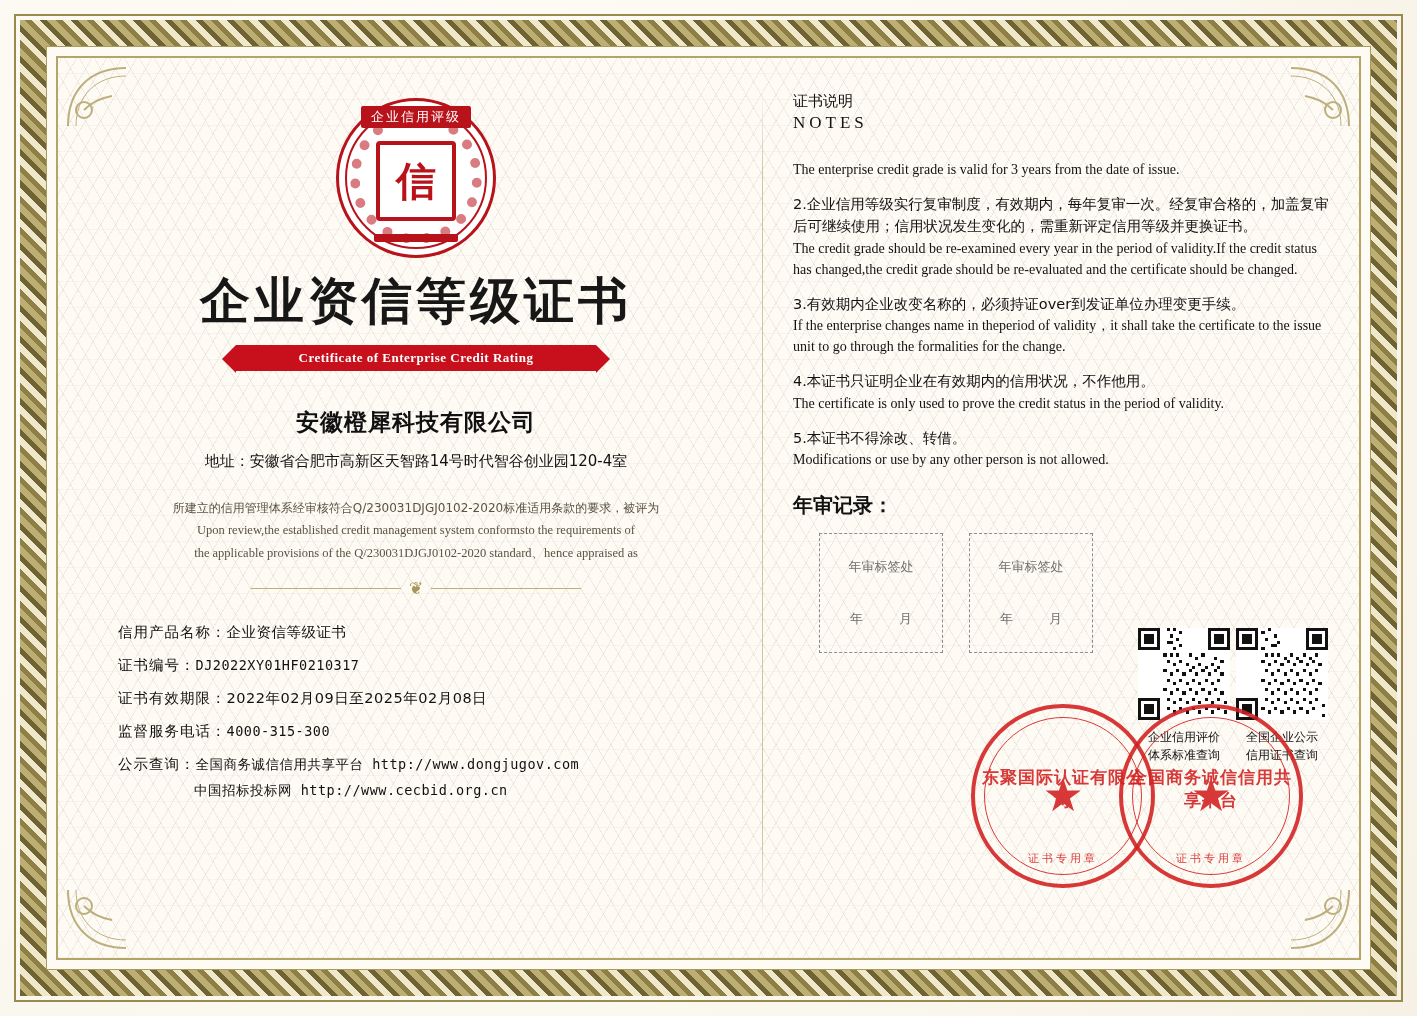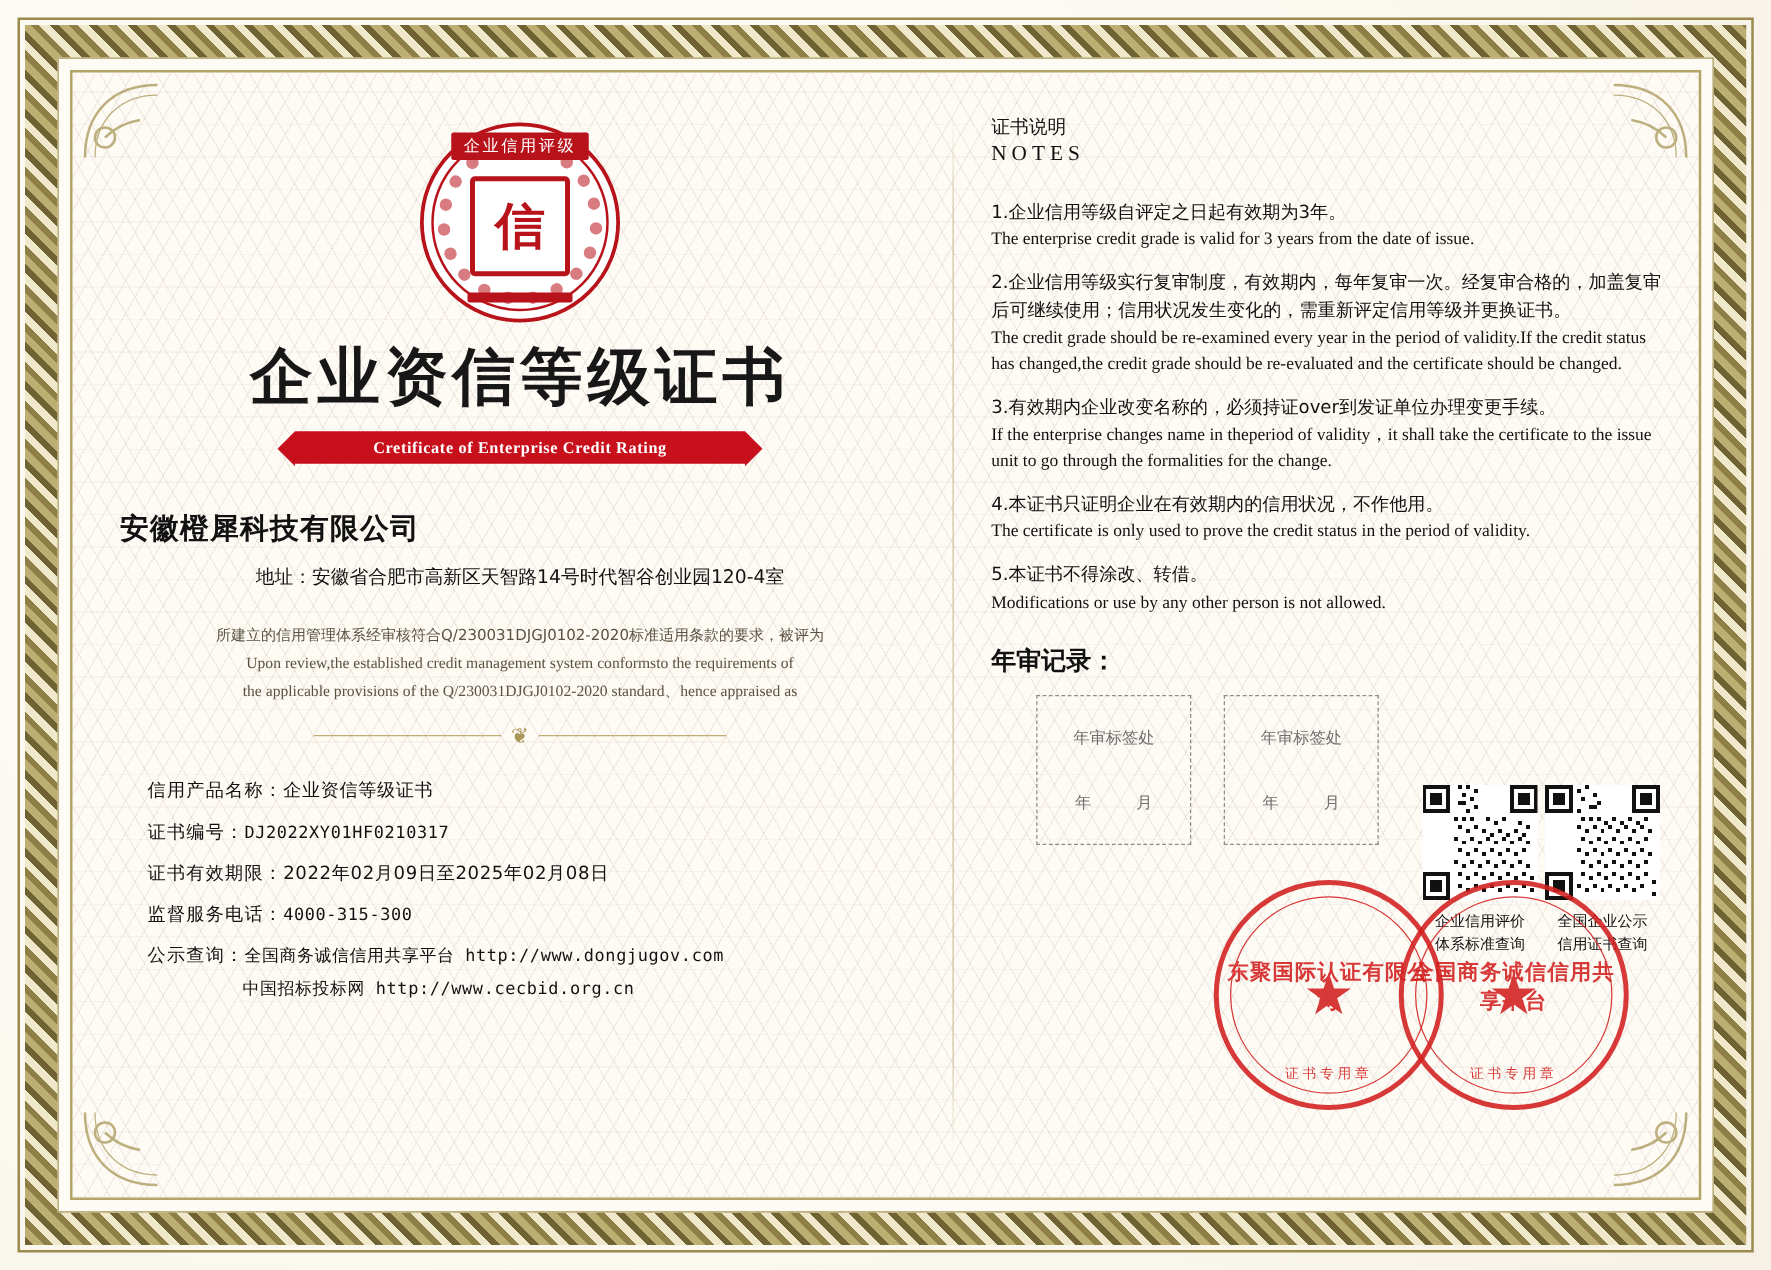--- a/index.html
+++ b/index.html
@@ -119,21 +119,21 @@
     position:relative;
   }
   .title-ribbon:before,.title-ribbon:after{
     content:"";position:absolute;top:0;width:0;height:0;
     border-top:14px solid transparent;border-bottom:14px solid transparent;
   }
   .title-ribbon:before{left:-14px;border-right:14px solid #c8101c;}
   .title-ribbon:after{right:-14px;border-left:14px solid #c8101c;}
 
   .company{
-    text-align:left;margin-top:36px;
+    text-align:center;margin-top:36px;
     font-family:Liberation Sans, sans-serif;font-weight:bold;
     font-size:23px;color:#111;letter-spacing:1px;
   }
   .address{
     text-align:center;margin-top:14px;
     font-family:"DejaVu Sans", sans-serif;
     font-size:15px;color:#111;
   }
   .review{
     margin-top:26px;text-align:center;color:#5b5242;
@@ -168,21 +168,21 @@
     color:#111;margin-bottom:26px;
   }
   .note{margin-bottom:13px;}
   .note .cn{font-family:"DejaVu Sans", sans-serif;font-size:14.5px;color:#111;line-height:1.55;}
   .note .en{font-family:"Liberation Serif", serif;font-size:14px;color:#111;line-height:1.5;}
 
   .annual-title{
     font-family:"DejaVu Sans", sans-serif;font-weight:bold;font-size:20px;
     color:#111;margin:22px 0 14px;
   }
-  .stamp-boxes{display:flex;gap:26px;margin-left:16px;padding-left:20px;}
+  .stamp-boxes{display:flex;gap:26px;margin-left:6px;padding-left:20px;}
   .stamp-box{
     width:122px;height:118px;border:1px dashed #8c8c8c;
     display:flex;flex-direction:column;align-items:center;justify-content:center;
     color:#6f6f6f;font-family:"DejaVu Sans", sans-serif;font-size:13px;
   }
   .stamp-box .ym{margin-top:34px;letter-spacing:16px;padding-left:16px;}
 
   .qr-area{position:absolute;right:24px;top:566px;display:flex;}
   .qr-item{width:98px;text-align:center}
   .qr{width:92px;height:92px;margin:0 auto;background:#fff;}
@@ -331,21 +331,20 @@
     </div>
 
     <div class="divider"></div>
 
     <div class="right">
 
       <div class="notes-title">证书说明</div>
       <div class="notes-sub">NOTES</div>
 
       <div class="note">
-        <div class="cn">1.企业信用等级自评定之日起有效期为3年。</div>
         <div class="en">The enterprise credit grade is valid for 3 years from the date of issue.</div>
       </div>
       <div class="note">
         <div class="cn">2.企业信用等级实行复审制度，有效期内，每年复审一次。经复审合格的，加盖复审后可继续使用；信用状况发生变化的，需重新评定信用等级并更换证书。</div>
         <div class="en">The credit grade should be re-examined every year in the period of validity.If the credit status  has changed,the credit grade should be re-evaluated and the certificate should be  changed.</div>
       </div>
       <div class="note">
         <div class="cn">3.有效期内企业改变名称的，必须持证over到发证单位办理变更手续。</div>
         <div class="en">If the enterprise changes name in theperiod of validity，it shall take the certificate to the  issue unit to go through the formalities for the change.</div>
       </div>

